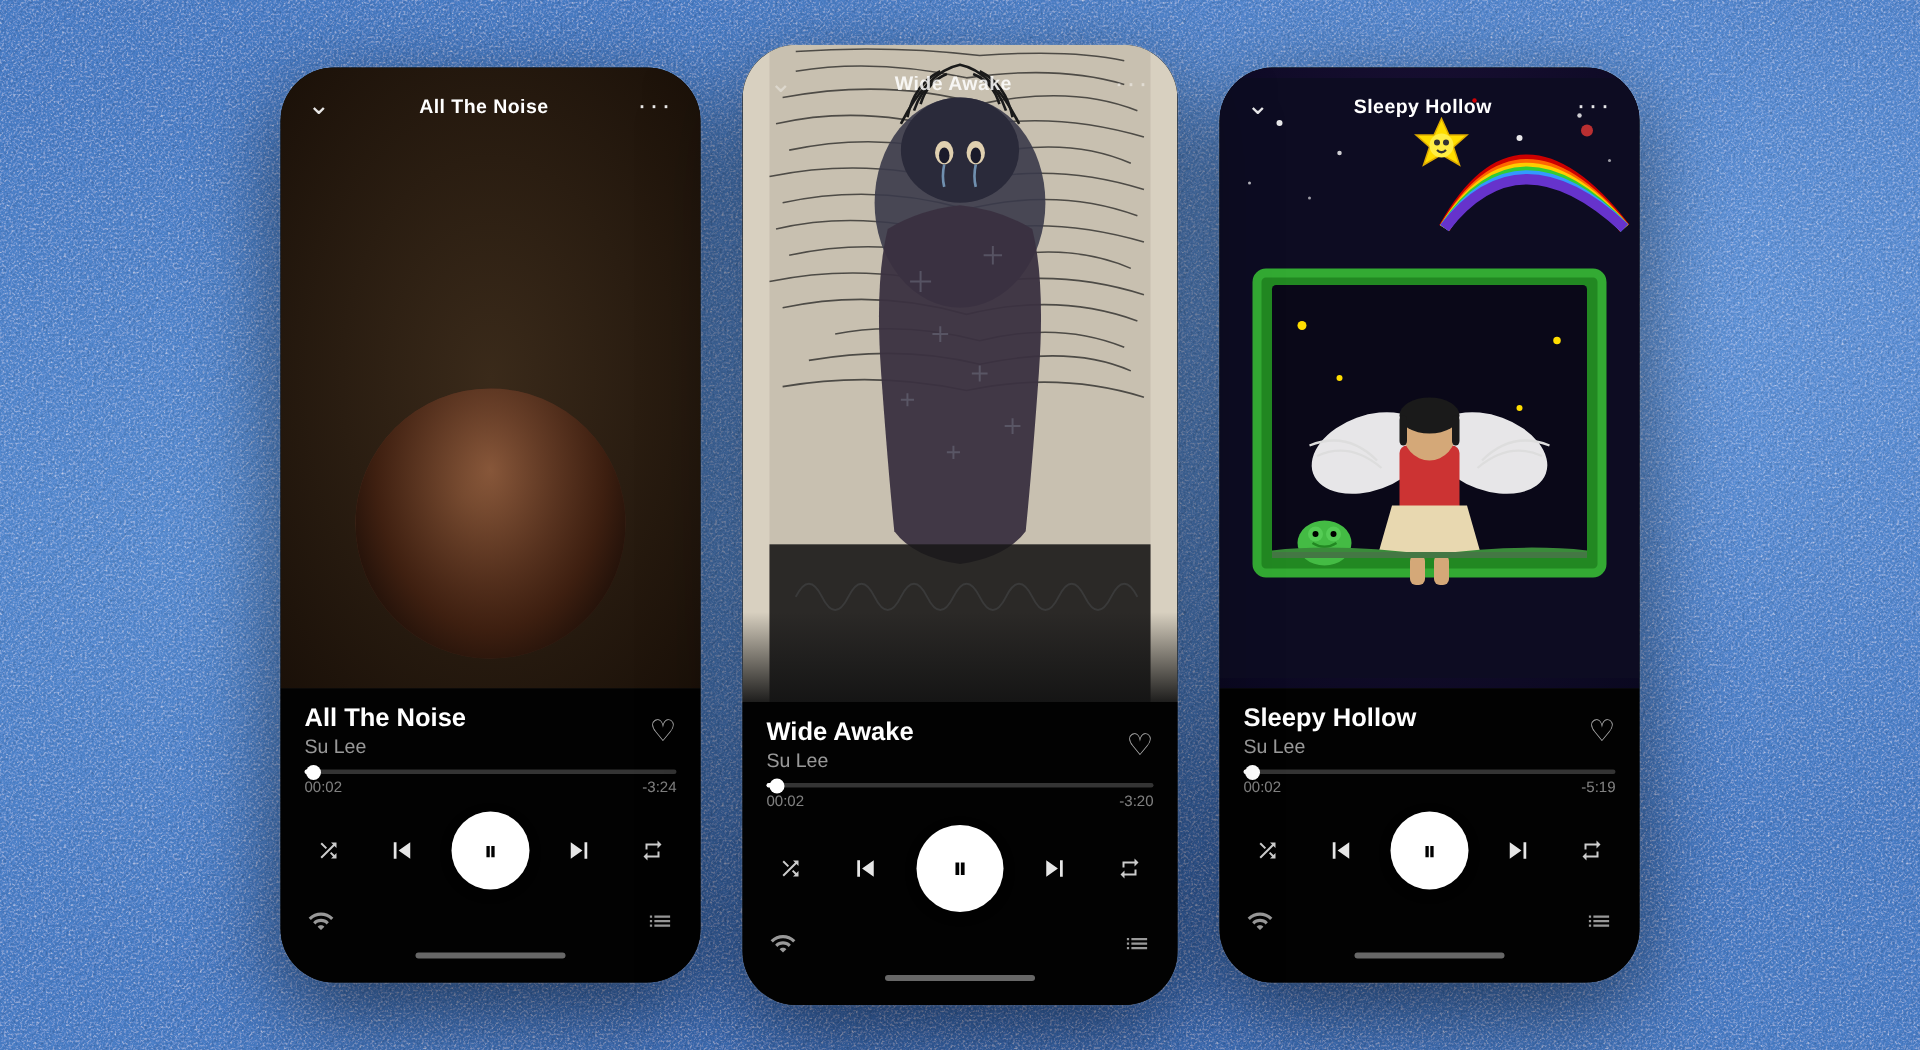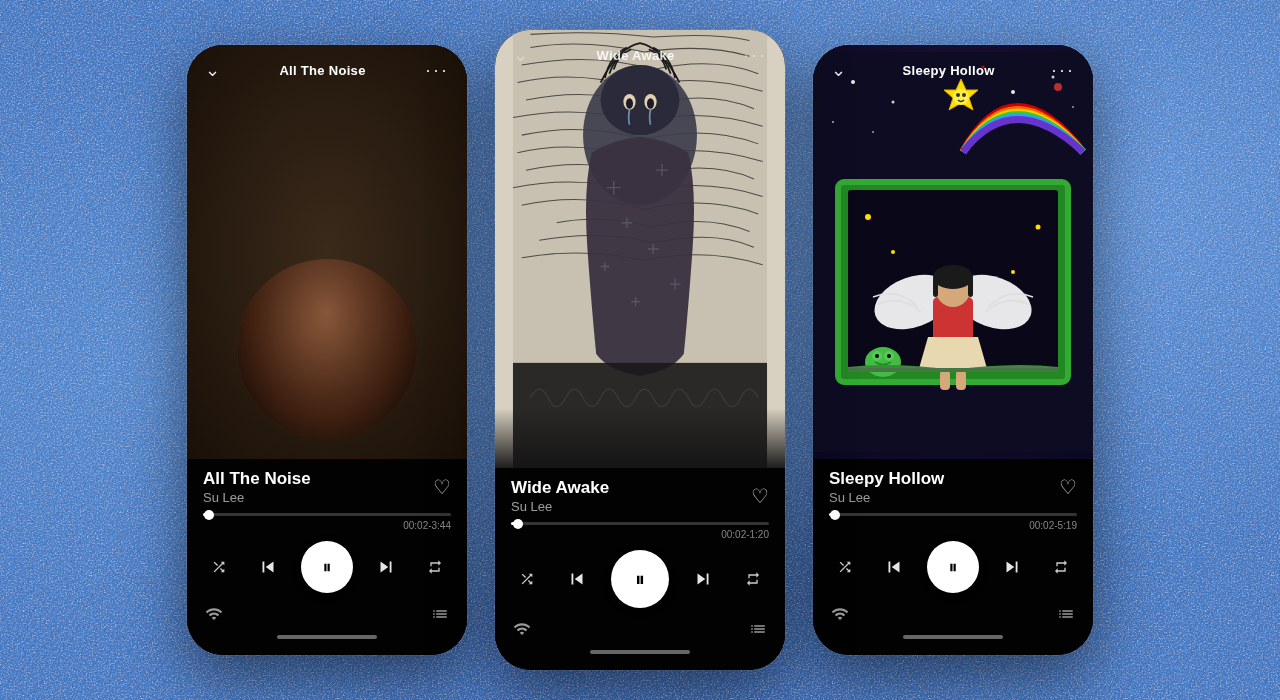--- a/index.html
+++ b/index.html
@@ -218,21 +218,21 @@
       height: 10px;
       background: white;
       border-radius: 50%;
       position: absolute;
       right: -4px;
       top: -3.5px;
     }
 
     .progress-times {
       display: flex;
-      justify-content: flex-end;
+      justify-content: space-between;
       color: rgba(255,255,255,0.5);
       font-size: 10px;
     }
 
     
     .transport {
       display: flex;
       align-items: center;
       justify-content: space-between;
       padding: 6px 0;
@@ -364,21 +364,21 @@
           <span class="heart-btn">♡</span>
         </div>
         <div class="progress-container">
           <div class="progress-bar">
             <div class="progress-fill" style="width:3%">
               <div class="progress-dot"></div>
             </div>
           </div>
           <div class="progress-times">
             <span>00:02</span>
-            <span>-3:44</span>
+            <span>-3:24</span>
           </div>
         </div>
         <div class="transport">
           <div class="ctrl-btn">
             <svg width="20" height="16" viewBox="0 0 24 24" fill="rgba(255,255,255,0.8)">
                 <path d="M10.59 9.17L5.41 4 4 5.41l5.17 5.17 1.42-1.41zM14.5 4l2.04 2.04L4 18.59 5.41 20 17.96 7.46 20 9.5V4h-5.5zm.33 9.41l-1.41 1.41 3.13 3.13L14.5 20H20v-5.5l-2.04 2.04-3.13-3.13z"></path>
               </svg>
           </div>
           <div class="ctrl-btn">
             <svg width="22" height="22" viewBox="0 0 24 24" fill="rgba(255,255,255,0.9)">
@@ -503,21 +503,21 @@
           <span class="heart-btn">♡</span>
         </div>
         <div class="progress-container">
           <div class="progress-bar">
             <div class="progress-fill" style="width:3%">
               <div class="progress-dot"></div>
             </div>
           </div>
           <div class="progress-times">
             <span>00:02</span>
-            <span>-1:20</span>
+            <span>-3:20</span>
           </div>
         </div>
         <div class="transport">
           <div class="ctrl-btn">
             <svg width="20" height="16" viewBox="0 0 24 24" fill="rgba(255,255,255,0.8)">
                 <path d="M10.59 9.17L5.41 4 4 5.41l5.17 5.17 1.42-1.41zM14.5 4l2.04 2.04L4 18.59 5.41 20 17.96 7.46 20 9.5V4h-5.5zm.33 9.41l-1.41 1.41 3.13 3.13L14.5 20H20v-5.5l-2.04 2.04-3.13-3.13z"></path>
               </svg>
           </div>
           <div class="ctrl-btn">
             <svg width="22" height="22" viewBox="0 0 24 24" fill="rgba(255,255,255,0.9)">

